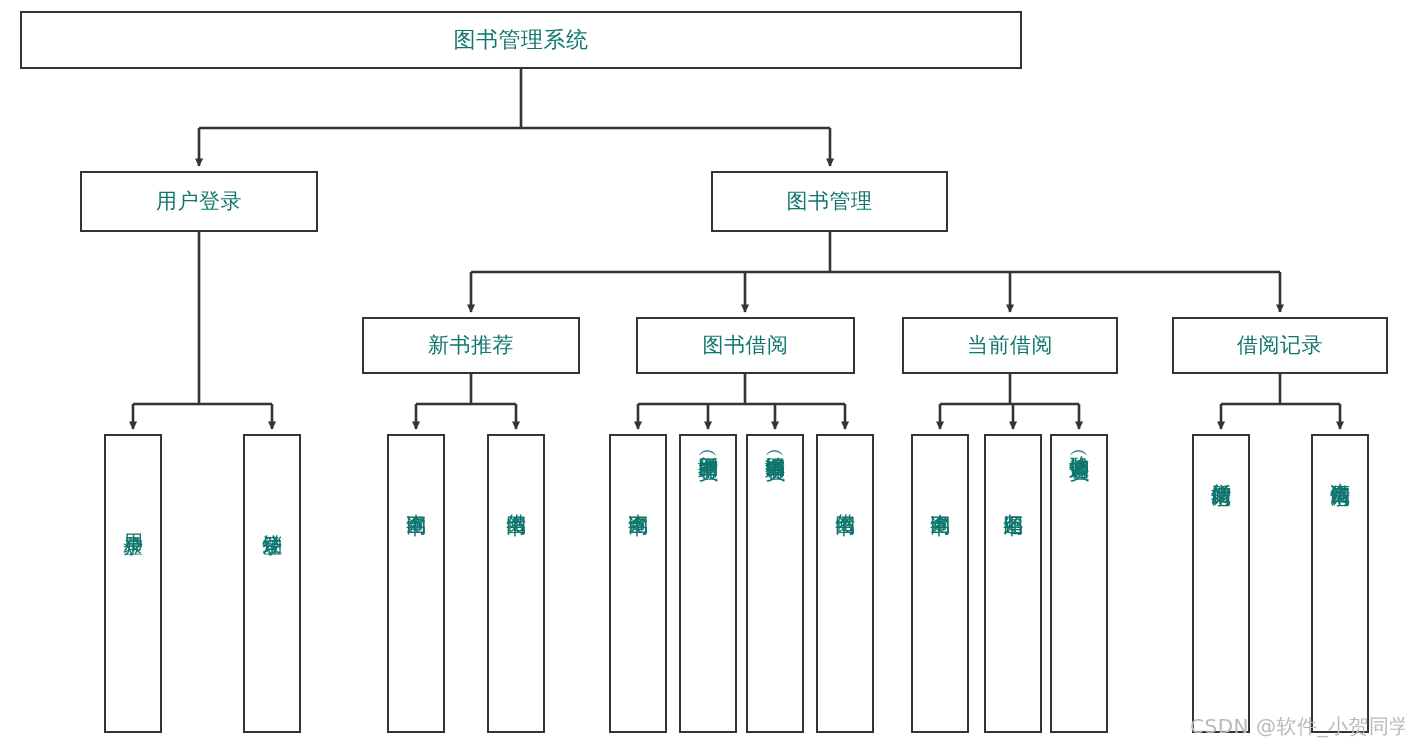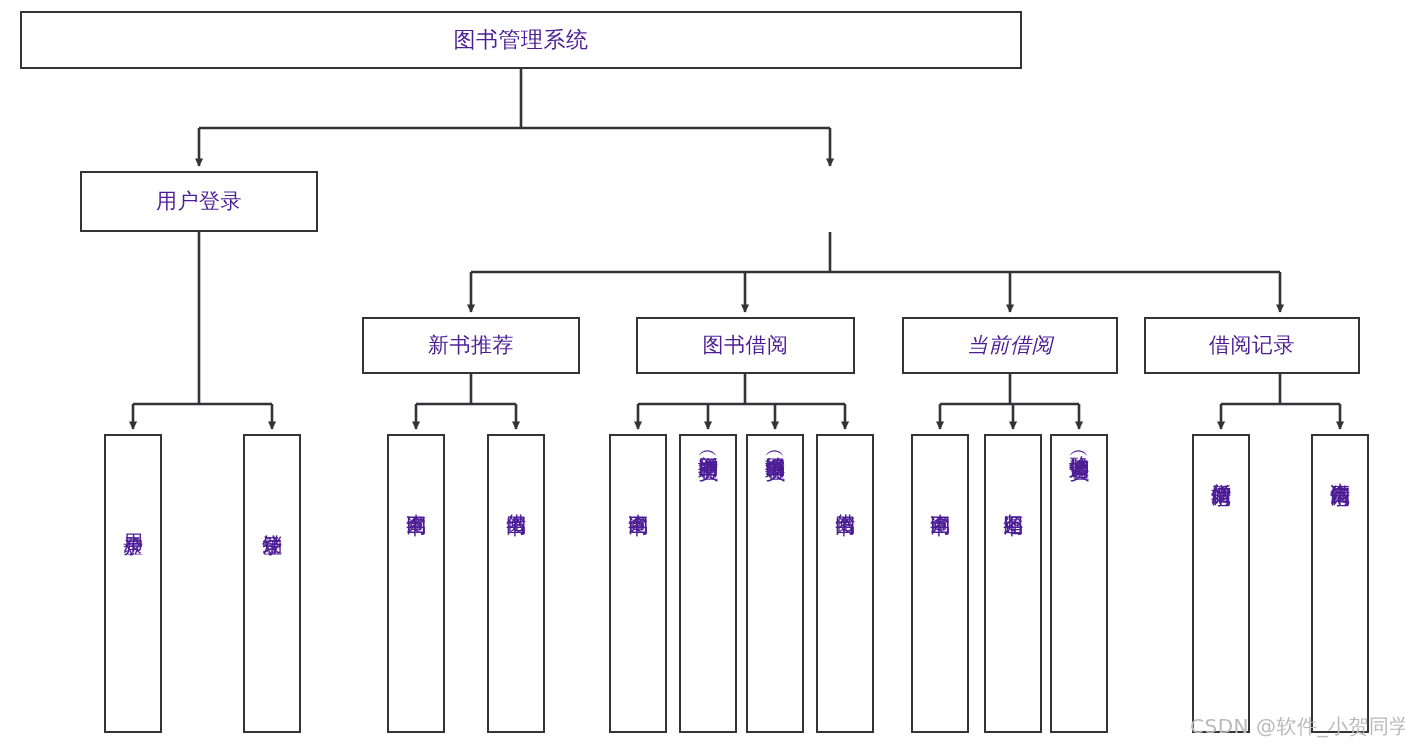--- a/index.html
+++ b/index.html
@@ -26,21 +26,21 @@
     pointer-events: none;
   }
   .node {
     position: absolute;
     box-sizing: border-box;
     background: #ffffff;
     border: 2px solid #33333a;
     display: flex;
     align-items: center;
     justify-content: center;
-    color: #4c1d95;
+    color: #0f766e;
   }
   .node .label {
     font-size: 21px;
     line-height: 1.1;
     letter-spacing: 0.5px;
     white-space: nowrap;
   }
   .node.leaf {
     align-items: flex-start;
     justify-content: center;
@@ -123,31 +123,34 @@
     </g>
   </svg>
 
   <div class="node root" style="left:20px; top:11px; width:1002px; height:58px;">
     <span class="label">图书管理系统</span>
   </div>
 
   <div class="node" style="left:80px; top:171px; width:238px; height:61px;">
     <span class="label">用户登录</span>
   </div>
+  <div class="node" style="left:711px; top:171px; width:237px; height:61px;">
+    <span class="label">图书管理</span>
+  </div>
 
   <div class="node" style="left:636px; top:317px; width:219px; height:57px;">
     <span class="label">图书借阅</span>
   </div>
   <div class="node" style="left:362px; top:317px; width:218px; height:57px;">
     <span class="label">新书推荐</span>
   </div>
-  <div class="node" style="left:902px; top:317px; width:216px; height:57px;font-style:italic;">
+  <div class="node" style="left:902px; top:317px; width:216px; height:57px;">
     <span class="label">当前借阅</span>
   </div>
-  <div class="node" style="left:1144px; top:317px; width:216px; height:57px;">
+  <div class="node" style="left:1172px; top:317px; width:216px; height:57px;">
     <span class="label">借阅记录</span>
   </div>
 
   <div class="node leaf" style="left:104px; top:434px; width:58px; height:299px; padding-top:82px;">
     <span class="label">用户登录</span>
   </div>
   <div class="node leaf" style="left:243px; top:434px; width:58px; height:299px; padding-top:82px;">
     <span class="label">注销登录</span>
   </div>
   <div class="node leaf" style="left:387px; top:434px; width:58px; height:299px; padding-top:62px;">

